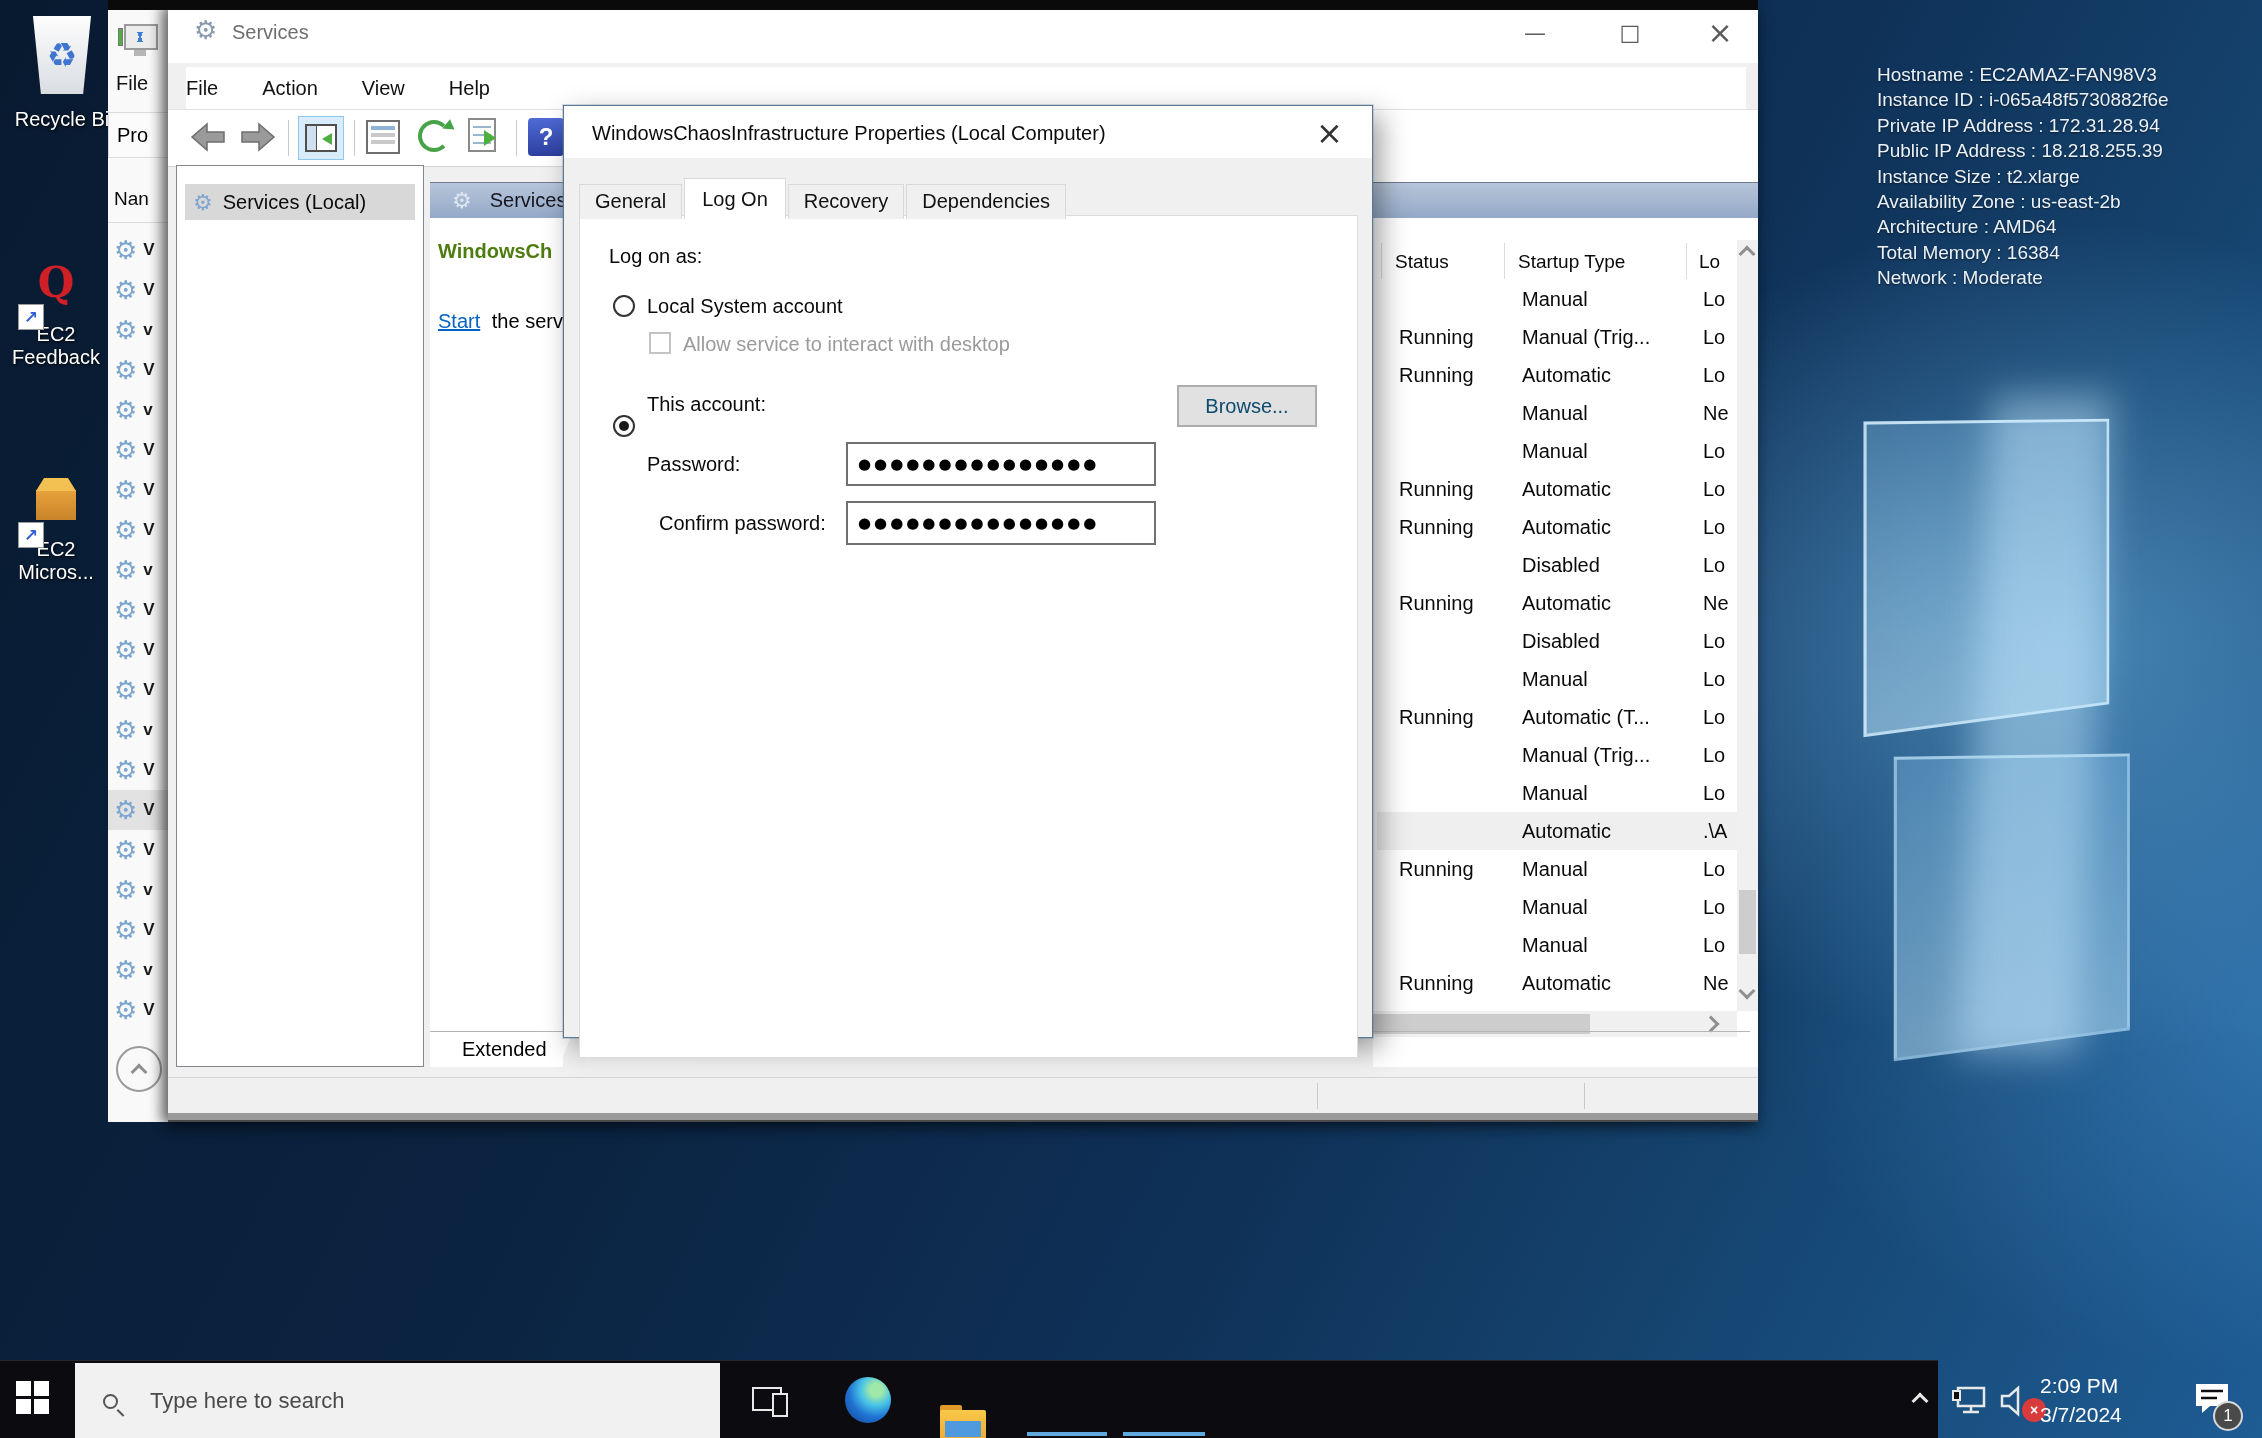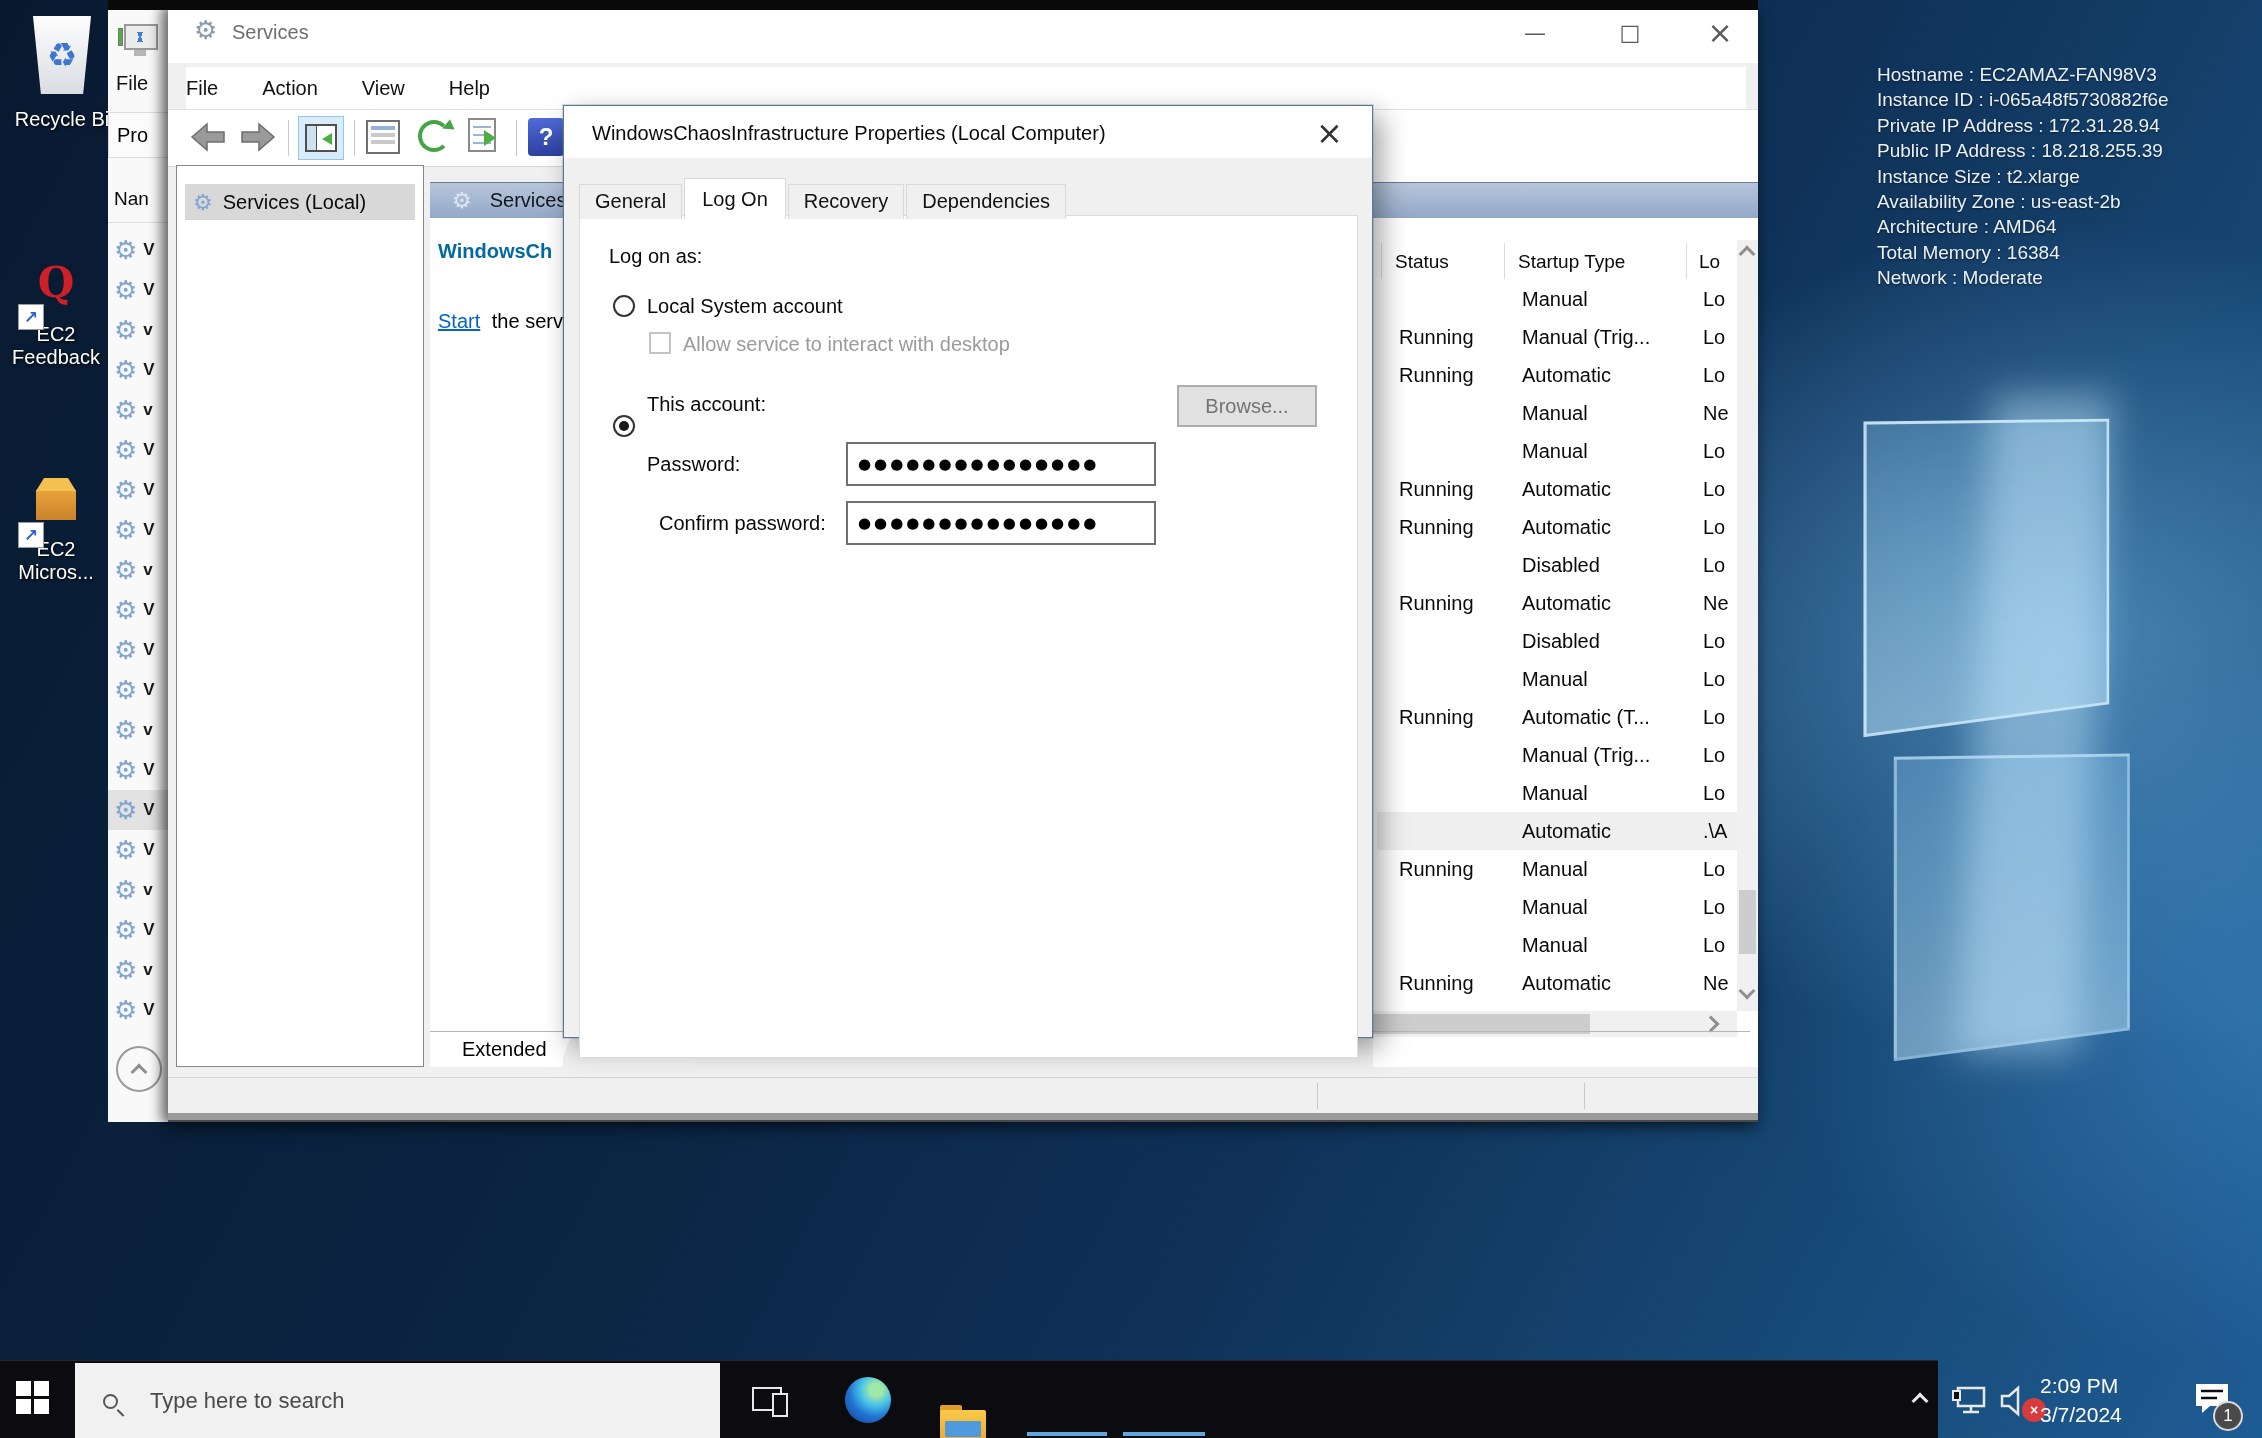--- a/index.html
+++ b/index.html
@@ -98,21 +98,21 @@
   .dpage { background:#fff; border:1px solid #dcdcdc; }
   .dlabel { font-size:20px; color:#0a0a0a; }
   .dlabel.disabled { color:#9b9b9b; }
   .radio { width:22px; height:22px; border:2px solid #333; border-radius:50%; background:#fff; position:relative; }
   .radio.sel:after { content:""; position:absolute; left:4px; top:4px; width:10px; height:10px; border-radius:50%; background:#1a1a1a; }
   .checkbox { width:22px; height:22px; border:2px solid #c3c3c3; background:#fff; }
   .tfield { position:absolute; height:44px; border:2px solid #707070; background:#fff;
     font-size:20px; padding:0 10px; font-family:"Liberation Sans", sans-serif; color:#000; }
   .tfield.dots { font-family:"DejaVu Sans", sans-serif; font-size:15px; letter-spacing:3px; font-weight:bold; }
   .btn { position:absolute; width:144px; height:40px; background:#e1e1e1; border:2px solid #adadad;
-    font-size:20px; color:#737373; display:flex; align-items:center; justify-content:center; }
+    font-size:20px; color:#0c4a6e; display:flex; align-items:center; justify-content:center; }
   .btn.focus { border:2px solid #0078d7; outline:2px solid #0078d7; outline-offset:-4px; }
   .btn.disabled { background:#dcdcdc; border-color:#bfbfbf; color:#949494; }
 
   
   #taskbar { background:#0c0c10; border-top:1px solid #26262c; }
   .start-grid { display:grid; grid-template-columns:15px 15px; grid-template-rows:15px 15px; gap:3px; }
   .start-grid div { background:#fff; }
   .search-box { background:#f1f1f1; display:flex; align-items:center; }
   .mag { width:15px; height:15px; border:2px solid #555; border-radius:50%; position:relative; }
   .mag:after { content:""; position:absolute; left:13px; top:13px; width:9px; height:2px; background:#555; transform:rotate(45deg); transform-origin:0 0; }
@@ -334,21 +334,21 @@
         <span class="txt" style="font-size:20px; margin-left:10px; color:#0a0a0a;">Services (Local)</span>
       </div>
     </div>
 
     <div class="abs taskpad-head" style="left:262px; top:177px; width:1320px; height:36px; display:flex; align-items:center; overflow:hidden;">
       <span class="gear glyph" style="font-size:22px; margin-left:22px; color:#dde6f2;">⚙</span>
       <span class="txt" style="font-size:20px; margin-left:18px; color:#14151e;">Services</span>
     </div>
 
     <div class="abs" style="left:262px; top:213px; width:133px; height:849px; background:#fff; overflow:hidden;">
-      <div class="txt" style="position:absolute; left:8px; top:22px; font-size:20px; font-weight:bold; color:#0369a1;">WindowsCh</div>
+      <div class="txt" style="position:absolute; left:8px; top:22px; font-size:20px; font-weight:bold; color:#4d7c0f;">WindowsCh</div>
       <div class="txt" style="position:absolute; left:8px; top:92px; font-size:20px;">
         <a style="color:#0563c1; text-decoration:underline;">Start</a>
         <span style="color:#000; margin-left:6px;">the serv</span>
       </div>
     </div>
 
     <div class="abs" style="left:1205px; top:160px; width:385px; height:902px; background:#fff; overflow:hidden;">
       <div class="taskpad-head abs" style="left:0; top:17px; width:385px; height:36px;"></div>
 
       <div class="abs col-head txt" style="left:22px; top:86px;">Status</div>

